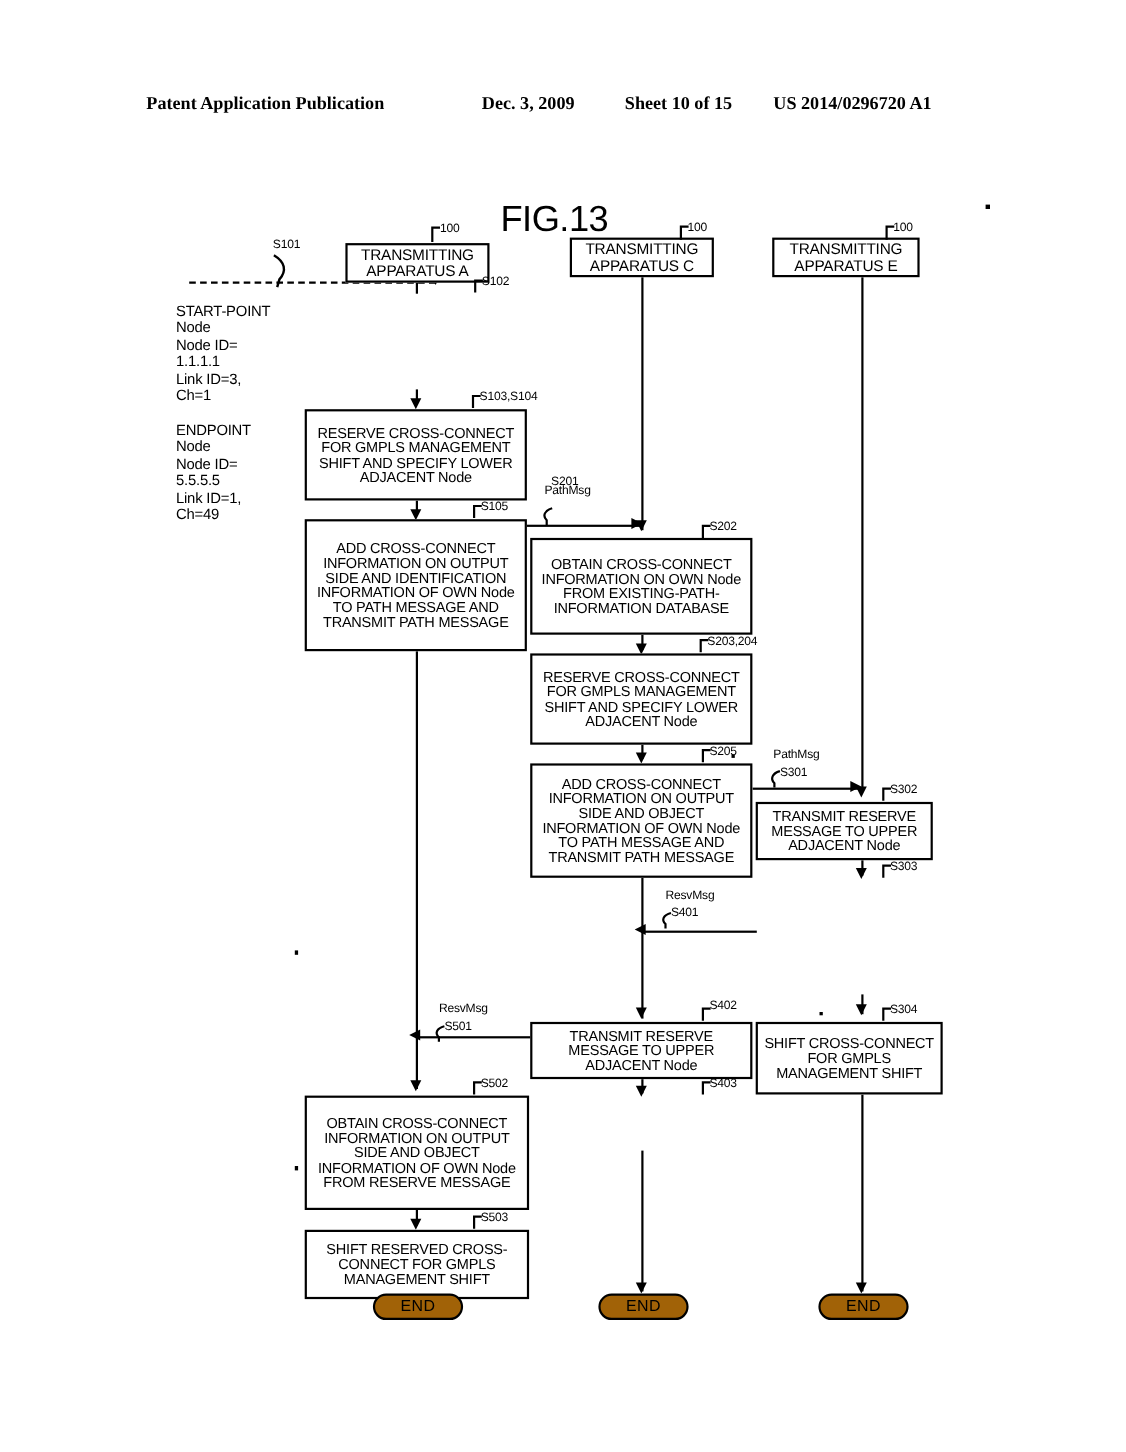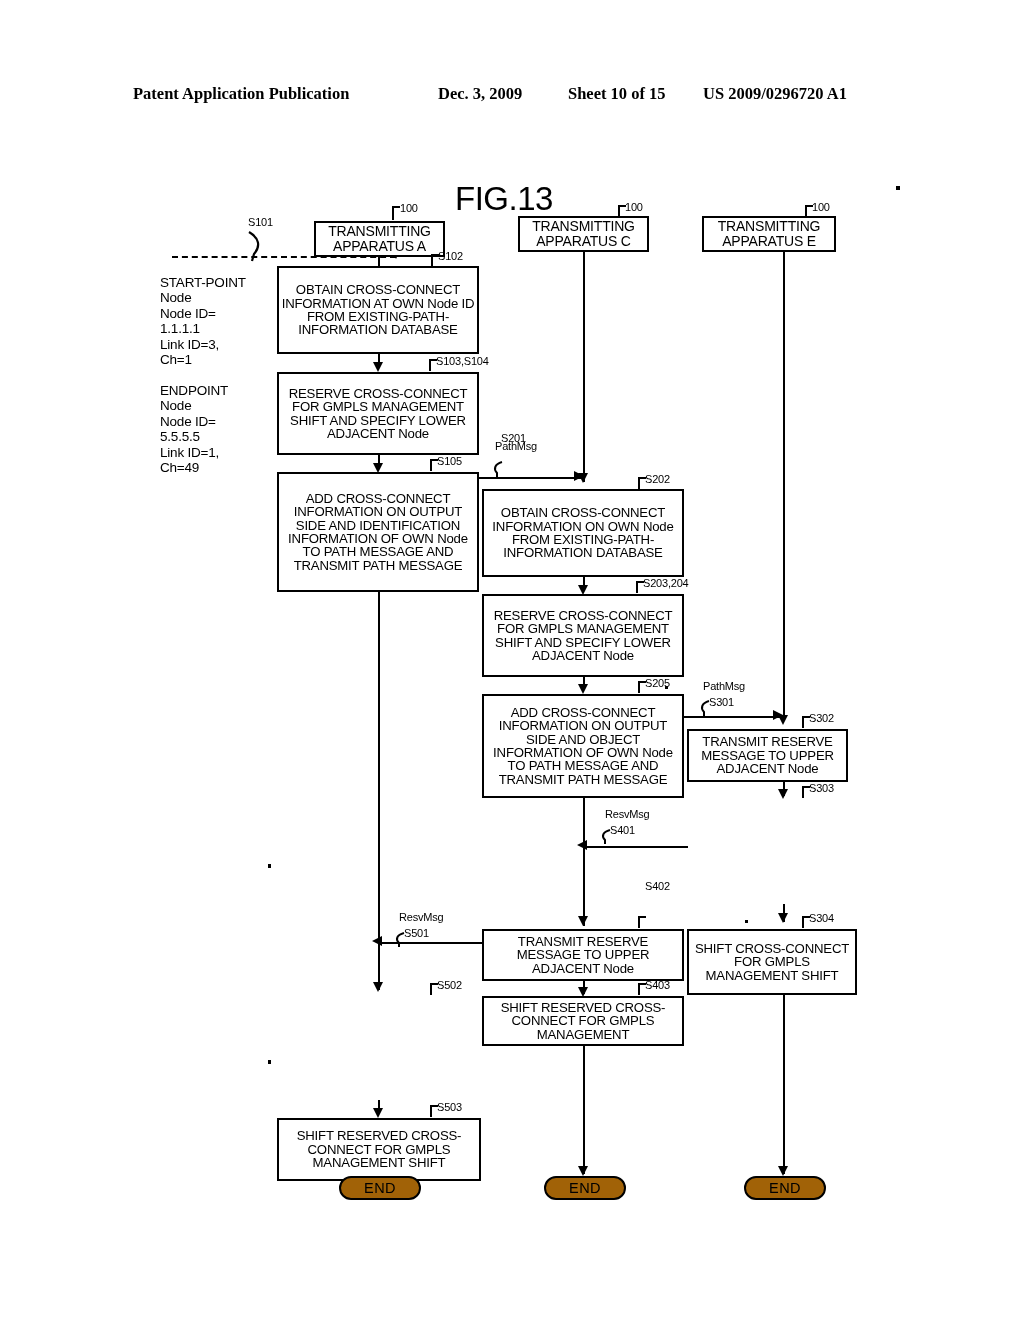--- a/index.html
+++ b/index.html
@@ -91,21 +91,21 @@
 </style>
 </head>
 <body>
 
 <div class="page">
 
   <div class="hdr">
     <span class="h1">Patent Application Publication</span>
     <span class="h2">Dec. 3, 2009</span>
     <span class="h3">Sheet 10 of 15</span>
-    <span class="h4">US 2009/0296720 A1</span>
+    <span class="h4">US 2014/0296720 A1</span>
   </div>
 
   <div class="figtitle">FIG.13</div>
 
   <div class="ref" style="left:248px;top:216px;">S101</div>
 
   <svg class="hook" style="left:243px;top:230px;" width="28" height="34" viewBox="0 0 28 34">
     <path d="M6 2 C16 8, 18 16, 11 24 L9 31" stroke="#000" stroke-width="2.2" fill="none"></path>
   </svg>
 
@@ -147,23 +147,20 @@
     <span style="white-space:pre-line;">TRANSMITTING
 APPARATUS E</span>
   </div>
   <div class="ref" style="left:812px;top:201px;">100</div>
   <svg class="hook" style="left:801px;top:203px;" width="14" height="17" viewBox="0 0 14 17">
     <path d="M12 3 L5 3 L5 15" stroke="#000" stroke-width="2" fill="none"></path>
   </svg>
 
   <div class="vline" style="left:378px;top:257px;height:10px;"></div>
 
-  <div class="box" style="left:277px;top:266px;width:202px;height:88px;">
-    <span>OBTAIN CROSS-CONNECT INFORMATION AT OWN Node ID FROM EXISTING-PATH-INFORMATION DATABASE</span>
-  </div>
   <div class="ref" style="left:438px;top:250px;">S102</div>
   <svg class="hook" style="left:427px;top:252px;" width="14" height="16" viewBox="0 0 14 16">
     <path d="M12 3 L5 3 L5 14" stroke="#000" stroke-width="2" fill="none"></path>
   </svg>
 
   <div class="vline" style="left:378px;top:354px;height:14px;"></div>
   <div class="arrow-d" style="left:373px;top:362px;"></div>
 
   <div class="box" style="left:277px;top:372px;width:202px;height:83px;">
     <span>RESERVE CROSS-CONNECT FOR GMPLS MANAGEMENT SHIFT AND SPECIFY LOWER ADJACENT Node</span>
@@ -197,20 +194,23 @@
   <div class="vline" style="left:378px;top:940px;height:50px;"></div>
 
   <div class="hline" style="left:378px;top:942px;width:110px;"></div>
   <div class="arrow-l" style="left:372px;top:936px;"></div>
   <div class="ref" style="left:399px;top:911px;">ResvMsg</div>
   <div class="ref" style="left:404px;top:927px;">S501</div>
   <svg class="hook" style="left:391px;top:929px;" width="16" height="20" viewBox="0 0 16 20">
     <path d="M13 4 C6 6, 4 10, 8 14 L8 18" stroke="#000" stroke-width="2" fill="none"></path>
   </svg>
 
+  <div class="box" style="left:277px;top:996px;width:204px;height:104px;">
+    <span>OBTAIN CROSS-CONNECT INFORMATION ON OUTPUT SIDE AND OBJECT INFORMATION OF OWN Node FROM RESERVE MESSAGE</span>
+  </div>
   <div class="ref" style="left:437px;top:979px;">S502</div>
   <svg class="hook" style="left:426px;top:981px;" width="14" height="16" viewBox="0 0 14 16">
     <path d="M12 3 L5 3 L5 14" stroke="#000" stroke-width="2" fill="none"></path>
   </svg>
 
   <div class="vline" style="left:378px;top:1100px;height:14px;"></div>
   <div class="arrow-d" style="left:373px;top:1108px;"></div>
 
   <div class="box" style="left:277px;top:1118px;width:204px;height:63px;">
     <span>SHIFT RESERVED CROSS-CONNECT FOR GMPLS MANAGEMENT SHIFT</span>
@@ -274,31 +274,28 @@
   <div class="arrow-l" style="left:577px;top:840px;"></div>
   <div class="ref" style="left:605px;top:808px;">ResvMsg</div>
   <div class="ref" style="left:610px;top:824px;">S401</div>
   <svg class="hook" style="left:597px;top:826px;" width="16" height="20" viewBox="0 0 16 20">
     <path d="M13 4 C6 6, 4 10, 8 14 L8 18" stroke="#000" stroke-width="2" fill="none"></path>
   </svg>
 
   <div class="box" style="left:482px;top:929px;width:202px;height:52px;">
     <span>TRANSMIT RESERVE MESSAGE TO UPPER ADJACENT Node</span>
   </div>
-  <div class="ref" style="left:645px;top:880px;">S402</div>
+  <div class="ref" style="left:645px;top:908px;">S402</div>
   <svg class="hook" style="left:634px;top:914px;" width="14" height="16" viewBox="0 0 14 16">
     <path d="M12 3 L5 3 L5 14" stroke="#000" stroke-width="2" fill="none"></path>
   </svg>
 
   <div class="vline" style="left:583px;top:981px;height:13px;"></div>
   <div class="arrow-d" style="left:578px;top:987px;"></div>
 
-  <div class="box" style="left:482px;top:996px;width:202px;height:50px;">
-    <span>SHIFT RESERVED CROSS-CONNECT FOR GMPLS MANAGEMENT</span>
-  </div>
   <div class="ref" style="left:645px;top:979px;">S403</div>
   <svg class="hook" style="left:634px;top:981px;" width="14" height="16" viewBox="0 0 14 16">
     <path d="M12 3 L5 3 L5 14" stroke="#000" stroke-width="2" fill="none"></path>
   </svg>
 
   <div class="vline" style="left:583px;top:1046px;height:128px;"></div>
   <div class="arrow-d" style="left:578px;top:1166px;"></div>
   <div class="term" style="left:544px;top:1176px;width:82px;height:24px;">
     <span>END</span>
   </div>

